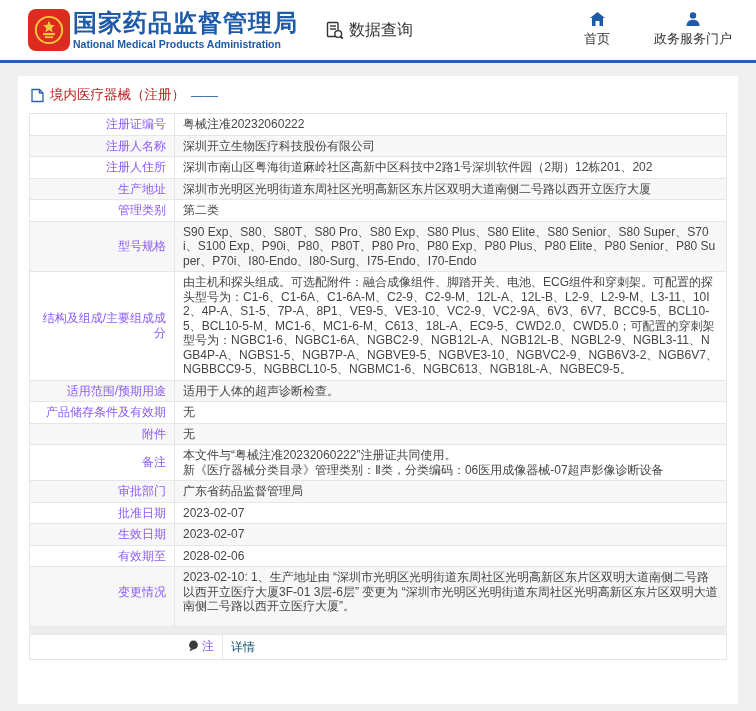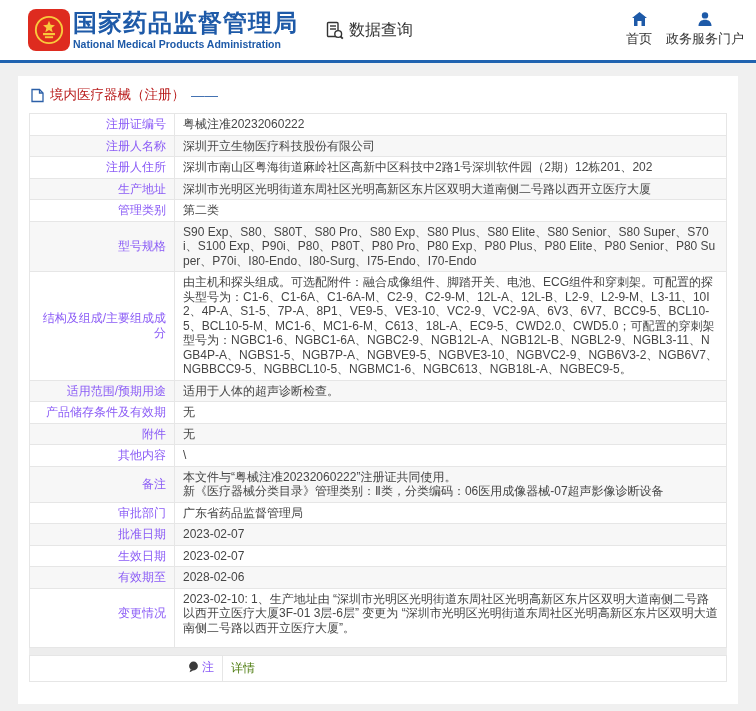--- a/index.html
+++ b/index.html
@@ -19,21 +19,21 @@
     background: #de2b1f; border-radius: 8px;
     display: flex; align-items: center; justify-content: center;
   }
   .title-block { margin-left: 3px; line-height: 1.1; }
   .title-cn { font-size: 24px; font-weight: bold; color: #1e5aa8; letter-spacing: 1px; }
   .title-en { font-size: 10.5px; font-weight: bold; color: #1e5aa8; margin-top: 3px; }
   .data-query {
     margin-left: 26px; display: flex; align-items: center; gap: 4px;
     font-size: 16px; color: #333; cursor: pointer; text-decoration: none;
   }
-  .hnav { position: absolute; right: 12px; top: 11px; display: flex; gap: 14px; margin-left: 28px; }
+  .hnav { position: absolute; right: 24px; top: 11px; display: flex; gap: 44px; margin-left: 28px; }
   .nav-item {
     display: flex; flex-direction: column; align-items: center; gap: 3px;
     font-size: 13px; color: #333; text-decoration: none; cursor: pointer;
   }
   
   .panel { margin: 13px 18px 0 18px; background: #fff; padding: 5px 11px 8px 11px; min-height: 628px; }
   .breadcrumb {
     display: flex; align-items: center; gap: 6px;
     font-size: 13.5px; color: #2c60a8; padding: 5px 2px 9px 2px;
   }
@@ -41,21 +41,21 @@
   
   table.info { width: 100%; border-collapse: collapse; font-size: 12px; color: #454545; table-layout: fixed; }
   table.info td { border: 1px solid #e6e6e6; padding: 3px 8px; line-height: 14.5px; vertical-align: middle; word-break: break-all; }
   table.info td.label { width: 145px; text-align: right; color: #8b5cf6; }
   table.info tbody tr:nth-child(even) { background: #f7f7f7; }
   table.info tbody tr:last-child td { padding-bottom: 12px; margin-top: 48px; }
   table.note { margin-top: 0; }
   table.note td { padding-bottom: 4px !important; padding-top: 4px; }
   table.note td.label { width: 193px; }
   .table-gap { height: 7px; background: #ededed; margin: 0; }
-  a.link { color: #4d7c0f; text-decoration: none; cursor: pointer; }
+  a.link { color: #0c4a6e; text-decoration: none; cursor: pointer; }
   .note-label-wrap { display: inline-flex; align-items: center; gap: 3px; }
   svg { display: block; }
   .inline-svg { display: inline-block; vertical-align: -1px; }
 </style>
 </head>
 <body>
 
 <div class="page">
 
   <header class="header">
@@ -165,26 +165,20 @@
               <div>无</div>
             </td>
   </tr>
           <tr>
     <td class="label">附件</td>
     <td class="value">
               <div>无</div>
             </td>
   </tr>
           <tr>
-    <td class="label">其他内容</td>
-    <td class="value">
-              <div>\</div>
-            </td>
-  </tr>
-          <tr>
     <td class="label">备注</td>
     <td class="value">
               <div>本文件与“粤械注准20232060222”注册证共同使用。</div>
               <div>新《医疗器械分类目录》管理类别：Ⅱ类，分类编码：06医用成像器械-07超声影像诊断设备</div>
             </td>
   </tr>
           <tr>
     <td class="label">审批部门</td>
     <td class="value">
               <div>广东省药品监督管理局</div>

